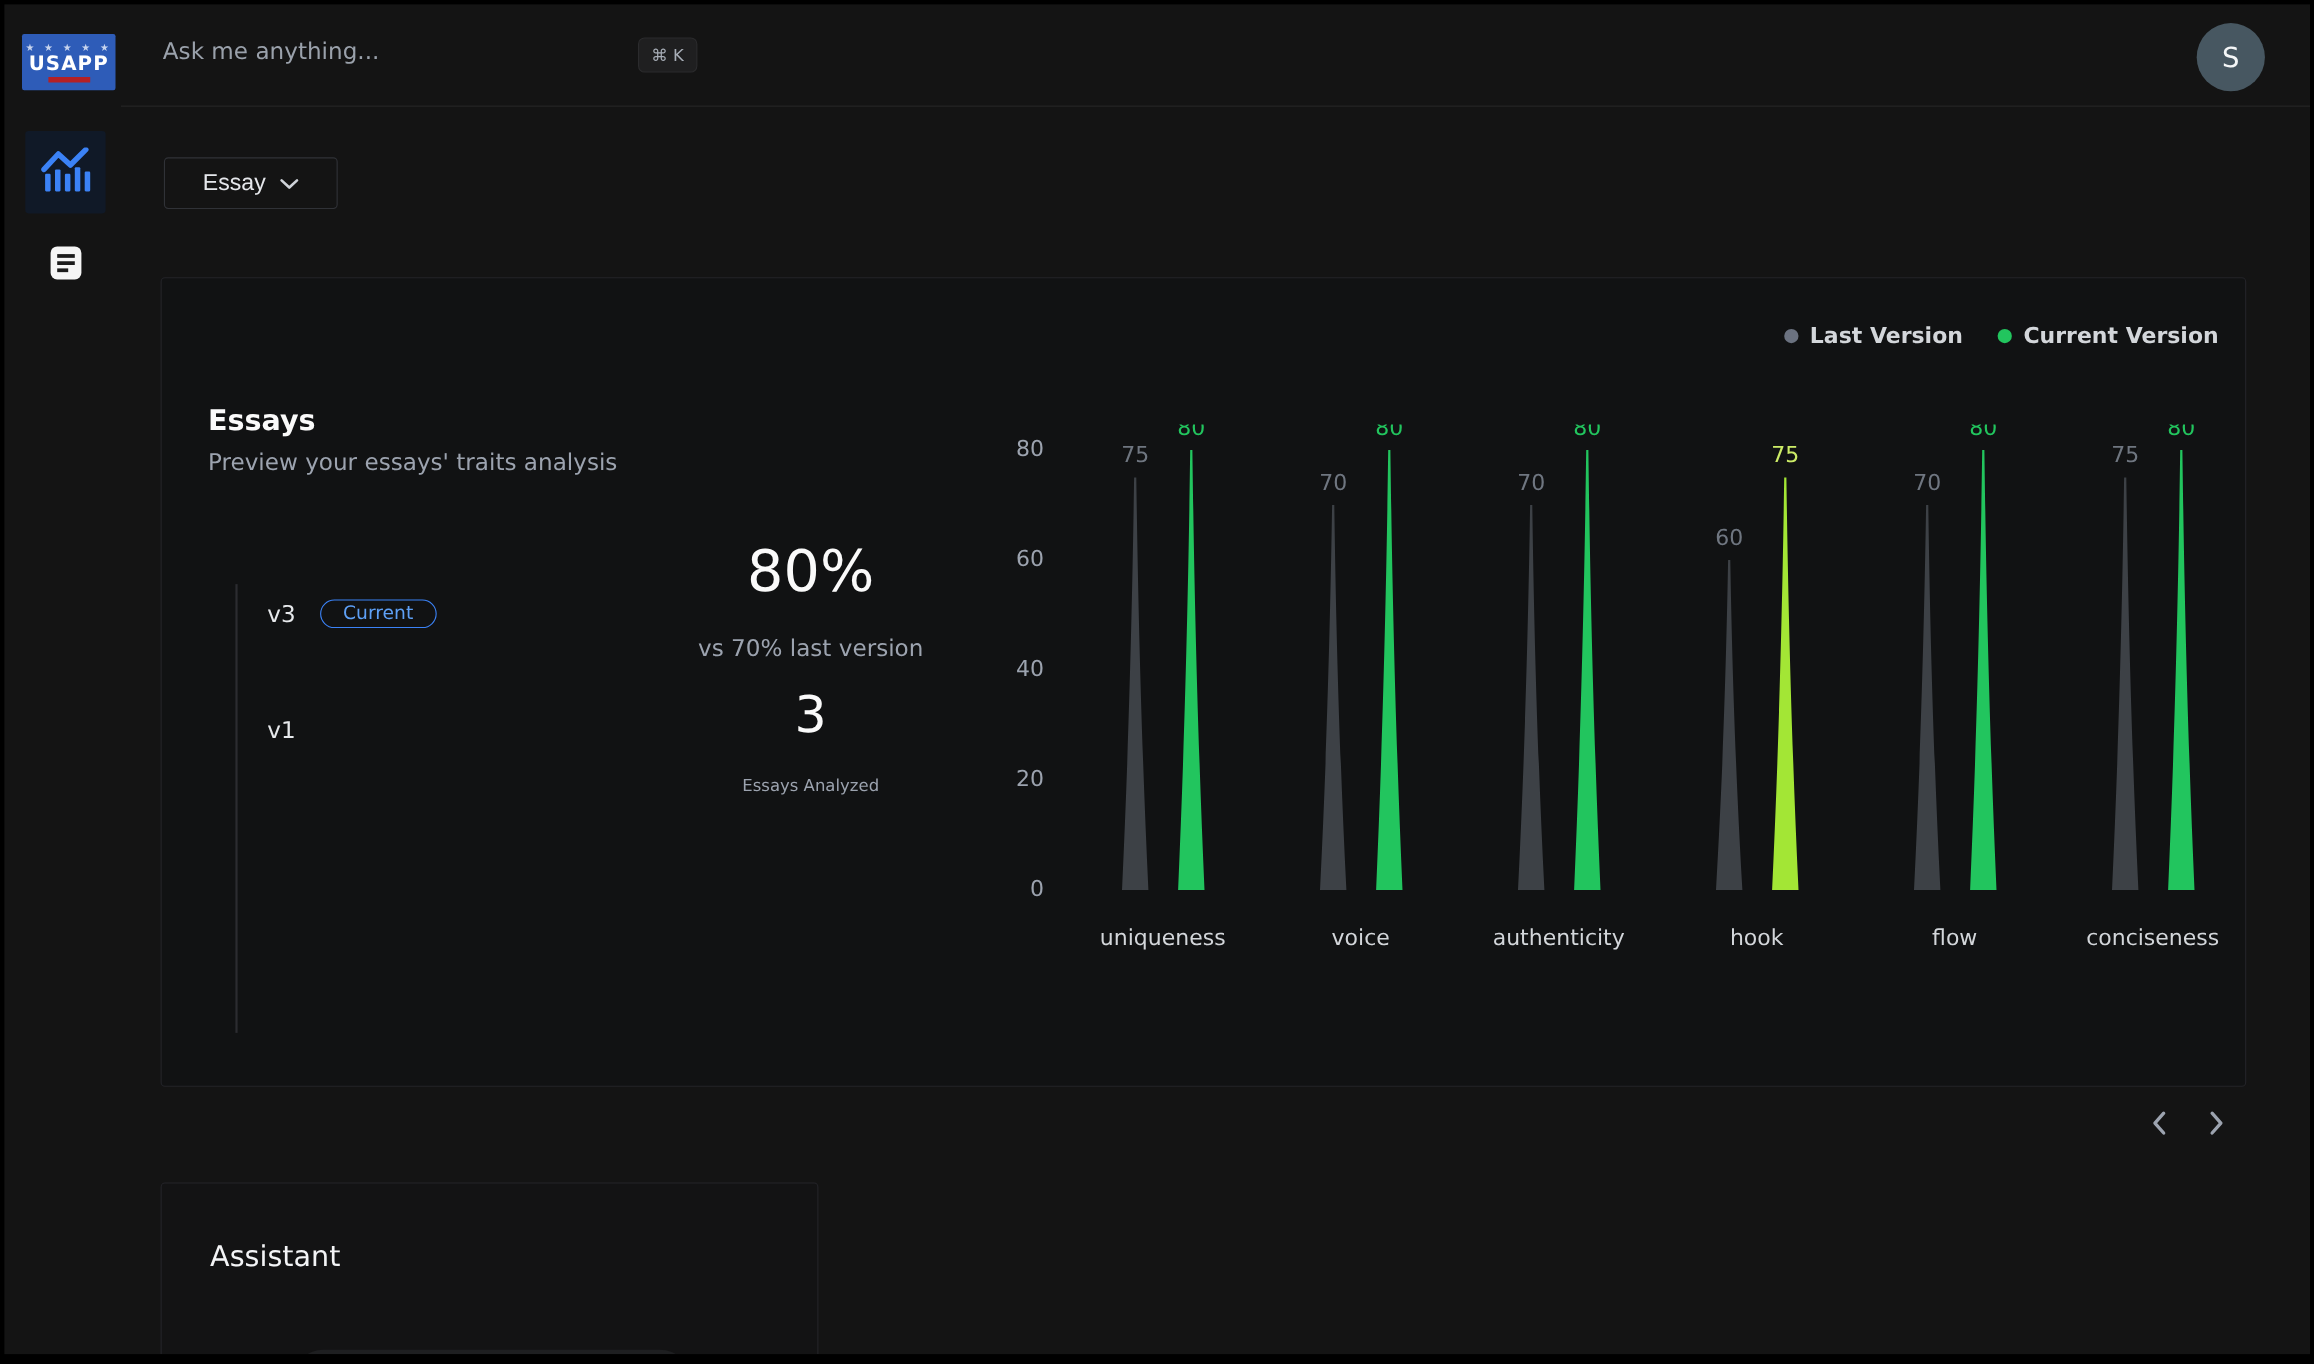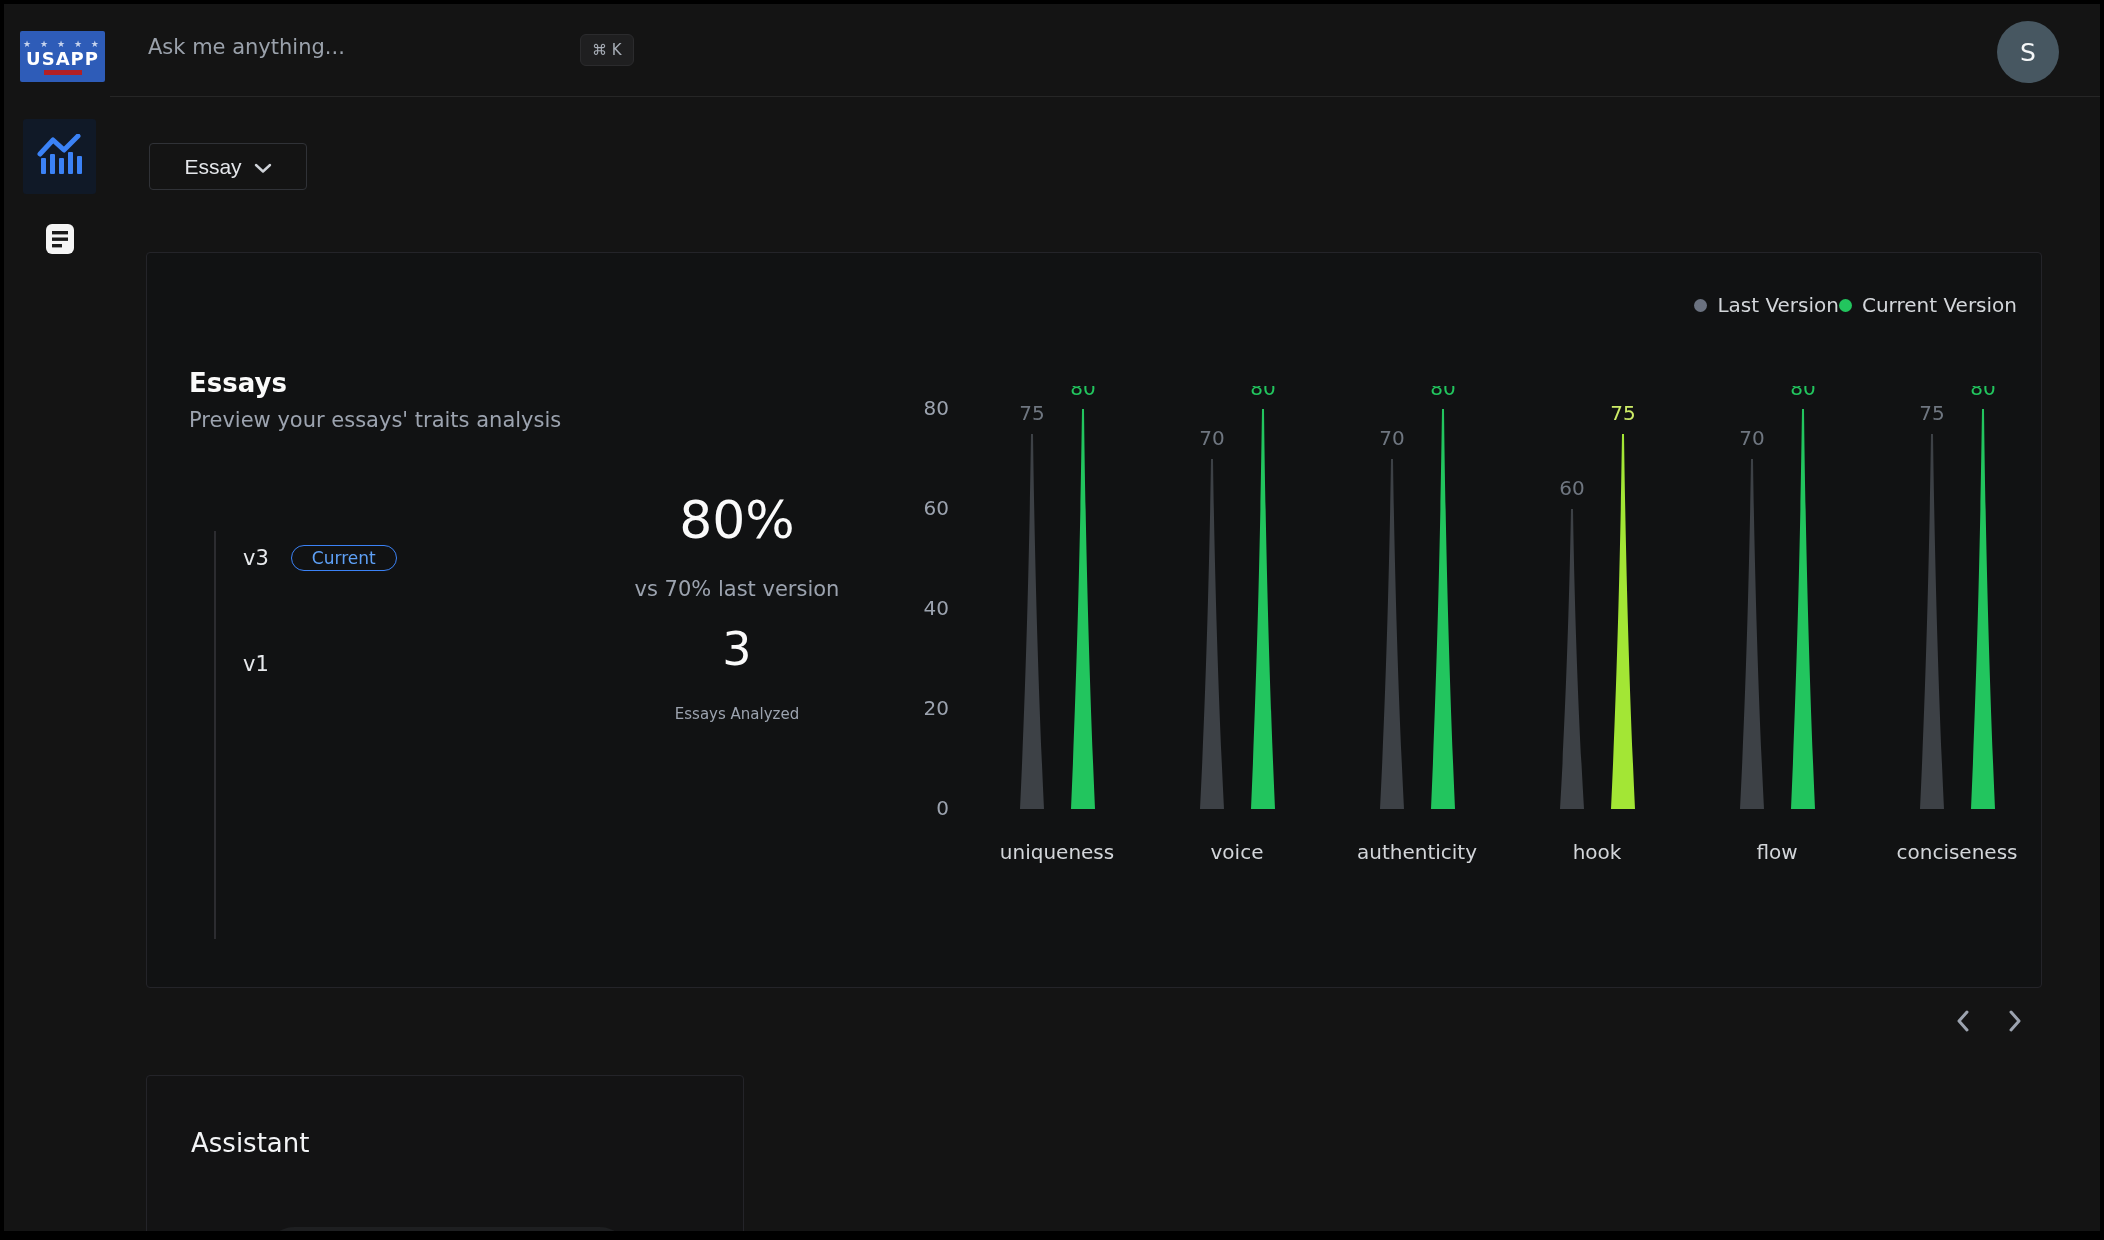--- a/index.html
+++ b/index.html
@@ -27,21 +27,21 @@
                       display:flex; align-items:center; justify-content:center; cursor:pointer; }
   .side-tile { left:19px; top:212px; width:73px; height:50px; display:flex; align-items:center; justify-content:center; cursor:pointer; }
 
   
   .essay-btn { left:145px; top:139px; width:158px; height:47px; border:1px solid #303237; border-radius:4px;
                display:flex; align-items:center; justify-content:center; gap:12px; color:#e5e7eb;
                font-size:21px; cursor:pointer; background:transparent; }
 
   
   .card { left:142px; top:248px; width:1896px; height:736px; background:#111213; border:1px solid #242429; border-radius:4px; }
-  .legend { top:40px; right:24px; display:flex; align-items:flex-start; }
+  .legend { top:40px; right:24px; display:flex; gap:32px; align-items:flex-start;font-weight:bold; }
   .legend-item { display:flex; align-items:center; gap:10px; font-size:20px; color:#d3d6da; }
   .legend-dot { width:13px; height:13px; border-radius:50%; }
   .card-title { left:42px; top:115px; font-size:26px; font-weight:bold; color:#fafafa; }
   .card-subtitle { left:42px; top:155px; font-size:21px; color:#9ca3af; }
 
   .selector-row { left:55px; top:230px; width:322px; height:34px; display:flex; align-items:center;
                   justify-content:space-between; color:#e7e9ec; font-size:22px; cursor:pointer; }
   .vline { left:67px; top:278px; width:2px; height:408px; background:#2c2c30; }
   .v3-row { left:96px; top:288px; height:34px; display:flex; align-items:center; gap:22px; cursor:pointer; }
   .version-label { font-size:21px; color:#e7e9ec; }

